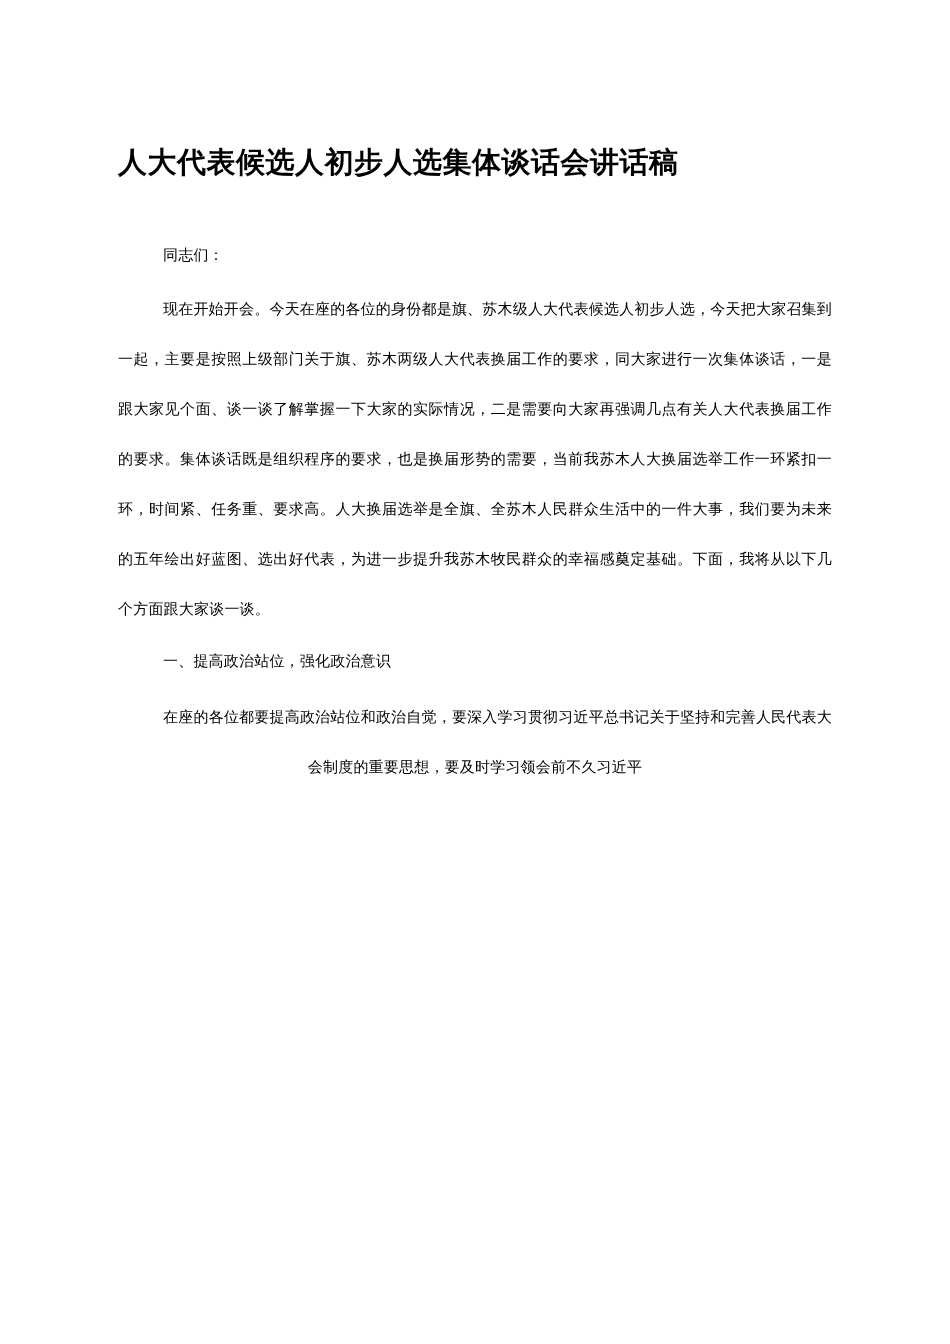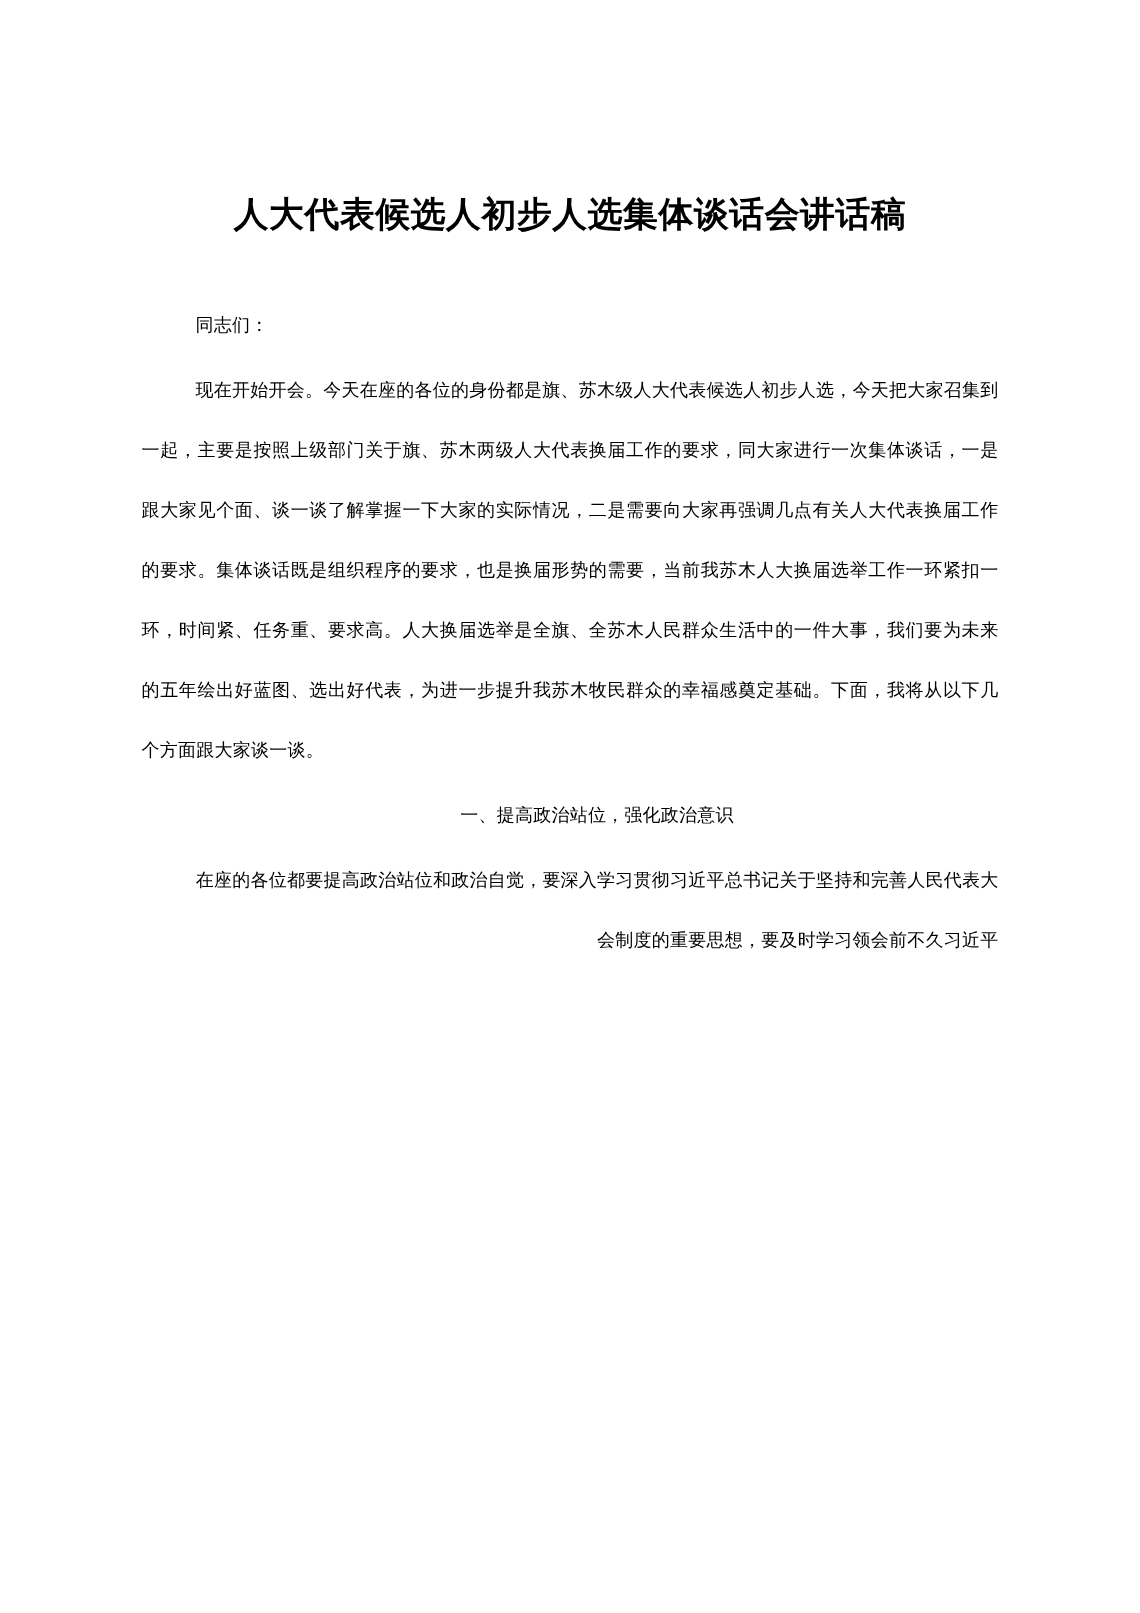--- a/index.html
+++ b/index.html
@@ -20,40 +20,41 @@
     position: absolute;
     left: 118px;
     top: 140px;
     width: 714px;
   }
   .doc-title {
     font-family: "DejaVu Sans", "Liberation Sans", sans-serif;
     font-weight: bold;
     font-size: 29px;
     line-height: 44px;
-    text-align: center;
+    text-align: left;
     letter-spacing: 0.5px;
-    margin: 16px 0 46px 0;
+    margin: 0 0 46px 0;
     white-space: nowrap;
   }
   .para {
     font-family: "DejaVu Sans", "Liberation Sans", sans-serif;
     font-size: 15px;
     line-height: 50px;
     text-align: justify;
     text-justify: inter-ideograph;
     text-indent: 45px;
     margin: 0 0 4px 0;
     letter-spacing: 0.2px;
   }
   .para.heading-para {
-    text-align: center;
+    text-align: left;
+    font-family: Liberation Mono, monospace;
   }
   .para.tail {
-    text-align: right;
+    text-align: center;
   }
 </style>
 </head>
 <body>
 
 <div class="page">
   <div class="doc-body">
 
     <h1 class="doc-title">人大代表候选人初步人选集体谈话会讲话稿</h1>
 

